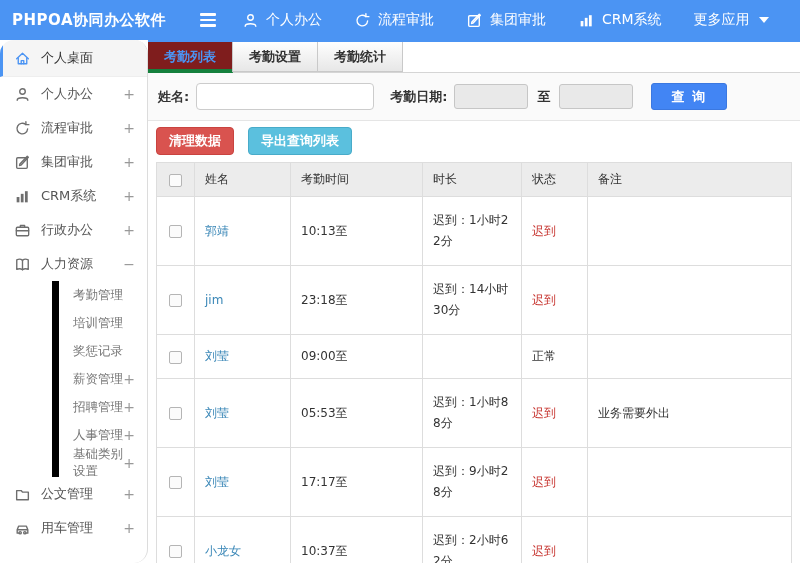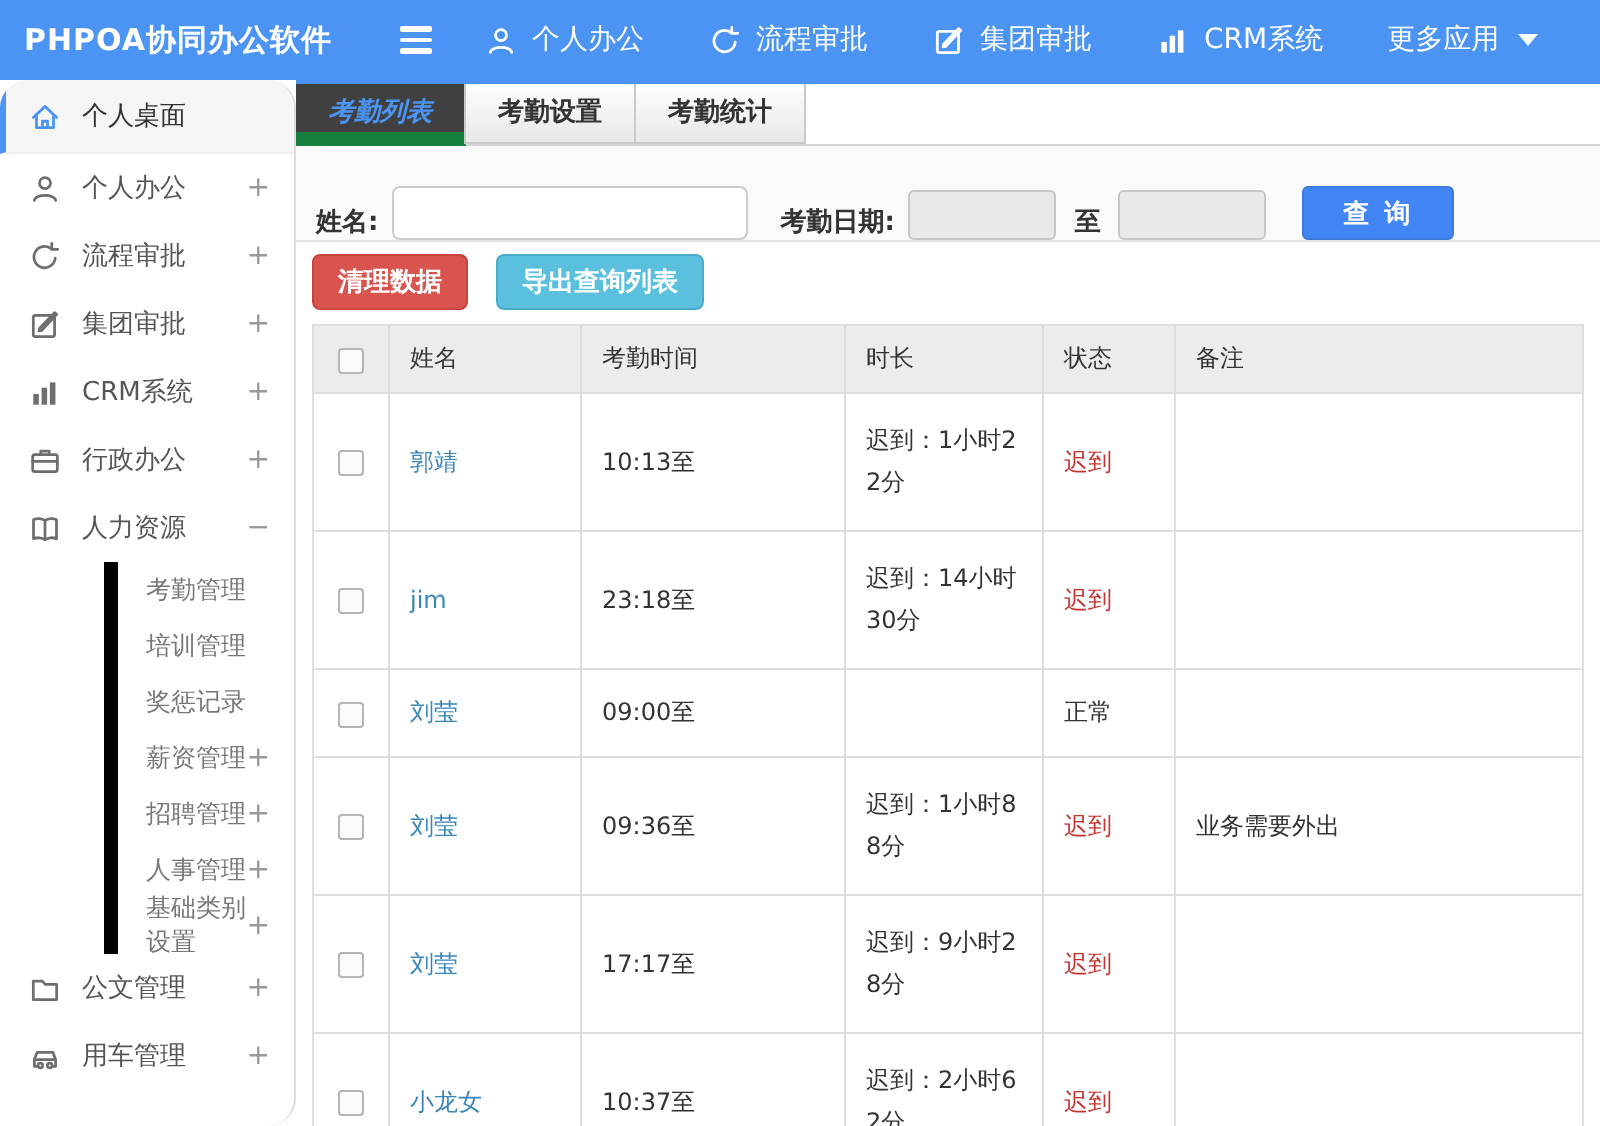--- a/index.html
+++ b/index.html
@@ -28,25 +28,25 @@
   .side-item.active { height:37px; background:#f5f5f5; border-left:3px solid #4b94f3; padding-left:11px; color:#333; border-bottom:1px solid #eee; }
   .side-item.active .icon { color:#4b94f3; }
   .submenu { margin-left:52px; border-left:7px solid #000000; }
   .sub-item { height:28px; display:flex; align-items:center; padding:0 12px 0 14px; color:#777; font-size:12.5px; cursor:pointer; }
   .sub-item .toggle { margin-left:auto; color:#999; font-size:14px; }
   .icon svg { display:block; }
 
   
   .tabbar { height:31px; display:flex; border-bottom:1px solid #d5d5d5; background:#fff; flex-shrink:0; }
   .tab { padding:0 16px; line-height:29px; font-size:13px; font-weight:bold; cursor:pointer; }
-  .tab.active { color:#4b94f3; background:#404040; border-right:1px solid #e0e0e0; margin-bottom:-1px; border-bottom:7px solid #15803d;font-style:italic; }
+  .tab.active { color:#4b94f3; background:#7f1d1d; border-right:1px solid #e0e0e0; margin-bottom:-1px; border-bottom:4px solid #15803d; }
   .tab.inactive { background:linear-gradient(#fefefe,#e7e7e7); border:1px solid #c9c9c9; border-top:none; color:#333; margin-left:-1px; }
 
   
-  .filterbar { height:48px; background:#fafafa; border-bottom:1px solid #e5e5e5; display:flex; align-items:flex-end; padding:0 10px; flex-shrink:0; }
+  .filterbar { height:48px; background:#fafafa; border-bottom:1px solid #e5e5e5; display:flex; align-items:center; padding:0 10px; flex-shrink:0; }
   .flabel { font-weight:bold; font-size:13px; color:#333; margin-right:7px; white-space:nowrap; }
   .name-input { width:178px; height:27px; border:1px solid #ccc; border-radius:4px; background:#fff; margin-right:16px; padding:0 6px; font-size:12px; }
   .date-input { width:74px; height:25px; border:1px solid #c6c6c6; border-radius:3px; background:#e9e9e9; padding:0 5px; font-size:12px; }
   .to-label { margin:0 9px; font-size:13px; color:#333; font-weight:bold; }
   .search-btn { width:76px; height:27px; background:#4285f4; color:#fff; border:1px solid #3b78e0; border-radius:3px; font-weight:bold; font-size:13px; margin-left:18px; cursor:pointer; letter-spacing:2px; }
 
   
   .btnrow { padding:6px 8px 7px 8px; display:flex; gap:14px; flex-shrink:0; }
   .action-btn { color:#fff; border:none; border-radius:4px; padding:0 12px; height:28px; font-size:13px; font-weight:bold; cursor:pointer; }
   .btn-red { background:#d9534f; border:1px solid #c9433f; }
@@ -311,21 +311,21 @@
               <td class="cb-cell"><span class="cb"></span></td>
               <td><span class="name-link">刘莹</span></td>
               <td>09:00至</td>
               <td class="duration"></td>
               <td><span>正常</span></td>
               <td></td>
             </tr>
             <tr>
               <td class="cb-cell"><span class="cb"></span></td>
               <td><span class="name-link">刘莹</span></td>
-              <td>09:36至</td>
+              <td>05:53至</td>
               <td class="duration">迟到：1小时88分</td>
               <td><span class="status-red">迟到</span></td>
               <td>业务需要外出</td>
             </tr>
             <tr>
               <td class="cb-cell"><span class="cb"></span></td>
               <td><span class="name-link">刘莹</span></td>
               <td>17:17至</td>
               <td class="duration">迟到：9小时28分</td>
               <td><span class="status-red">迟到</span></td>

